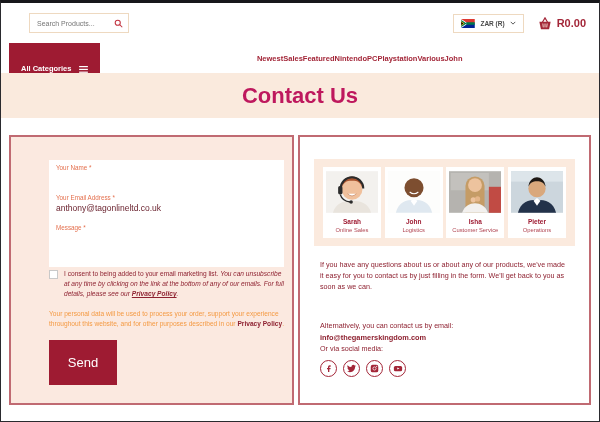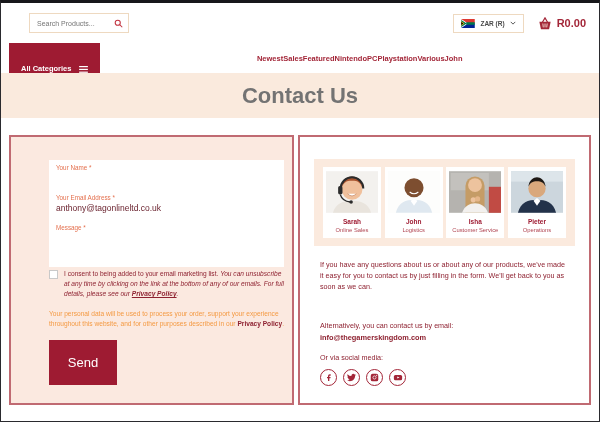--- a/index.html
+++ b/index.html
@@ -25,21 +25,21 @@
   .cart-total { font-size: 11px; font-weight: bold; color: #a32638; }
 
   
   .nav { height: 30px; display: flex; align-items: stretch; }
   .all-cat { margin-left: 8px; background: #9e1b32; color: #fff; display: flex; align-items: flex-end; gap: 8px; padding: 0 12px; font-size: 7.5px; font-weight: bold; border: none; cursor: pointer; font-family: inherit; }
   .nav-links { flex: 1; display: flex; justify-content: center; align-items: center; padding: 0 4px 0 24px; }
   .nav-link { font-size: 7.5px; color: #a32638; font-weight: 600; cursor: pointer; text-decoration: none; }
 
   
   .band { height: 45px; background: #faeadd; display: flex; align-items: center; justify-content: center; }
-  .band h1 { margin: 0; font-size: 22px; color: #737373; font-weight: bold; }
+  .band h1 { margin: 0; font-size: 22px; color: #be185d; font-weight: bold; }
 
   
   .main { display: flex; gap: 4px; margin: 17px 8px 0; height: 270px; }
 
   .form-panel { width: 285px; border: 2px solid #c06a72; background: #fbe9e0; padding: 23px 8px 0 38px; }
   .field { background: #fff; padding: 4px 7px 0; }
   .field-label { font-size: 6.3px; color: #e4704e; }
   .req { color: #e4704e; }
   .field input { display: block; width: 100%; border: none; outline: none; background: transparent; font-size: 8.5px; color: #6b2430; padding: 2px 0 7px; font-family: inherit; }
   .field textarea { display: block; width: 100%; border: none; outline: none; background: transparent; font-size: 8.5px; color: #6b2430; height: 36px; resize: none; font-family: inherit; }
@@ -54,21 +54,21 @@
 
   .info-panel { flex: 1; border: 2px solid #c06a72; background: #fff; padding: 22px 14px 0 14px; }
   .team-strip { background: #fbeade; display: flex; justify-content: space-between; padding: 8px 9px; }
   .team-card { background: #fff; width: 58px; padding: 3px 3px 5px; text-align: center; }
   .team-photo { width: 52px; height: 44px; display: block; margin: 0 auto; }
   .team-name { font-size: 6.5px; font-weight: bold; color: #9e1b32; margin-top: 4px; }
   .team-role { font-size: 5.8px; color: #b04350; margin-top: 2px; }
   .intro { font-size: 7.2px; line-height: 1.55; color: #8e2130; margin-top: 13px; padding: 0 6px; }
   .email-prompt { font-size: 7.2px; color: #8e2130; margin-top: 29px; padding: 0 6px; }
   .email { font-size: 7.4px; font-weight: bold; color: #8e2130; margin-top: 3px; padding: 0 6px; }
-  .social-prompt { font-size: 7.2px; color: #8e2130; margin-top: 11px; padding: 0 6px; }
+  .social-prompt { font-size: 7.2px; color: #8e2130; margin-top: 2px; padding: 0 6px; }
   .social-row { display: flex; gap: 6px; margin-top: 7px; padding: 0 6px; }
   .social-icon { width: 17px; height: 17px; border: 1.3px solid #a32638; border-radius: 50%; display: flex; align-items: center; justify-content: center; cursor: pointer; background: #fff; }
 </style>
 </head>
 <body>
 
 <div class="page">
 
   <div class="topbar">
     <div class="search-box">

